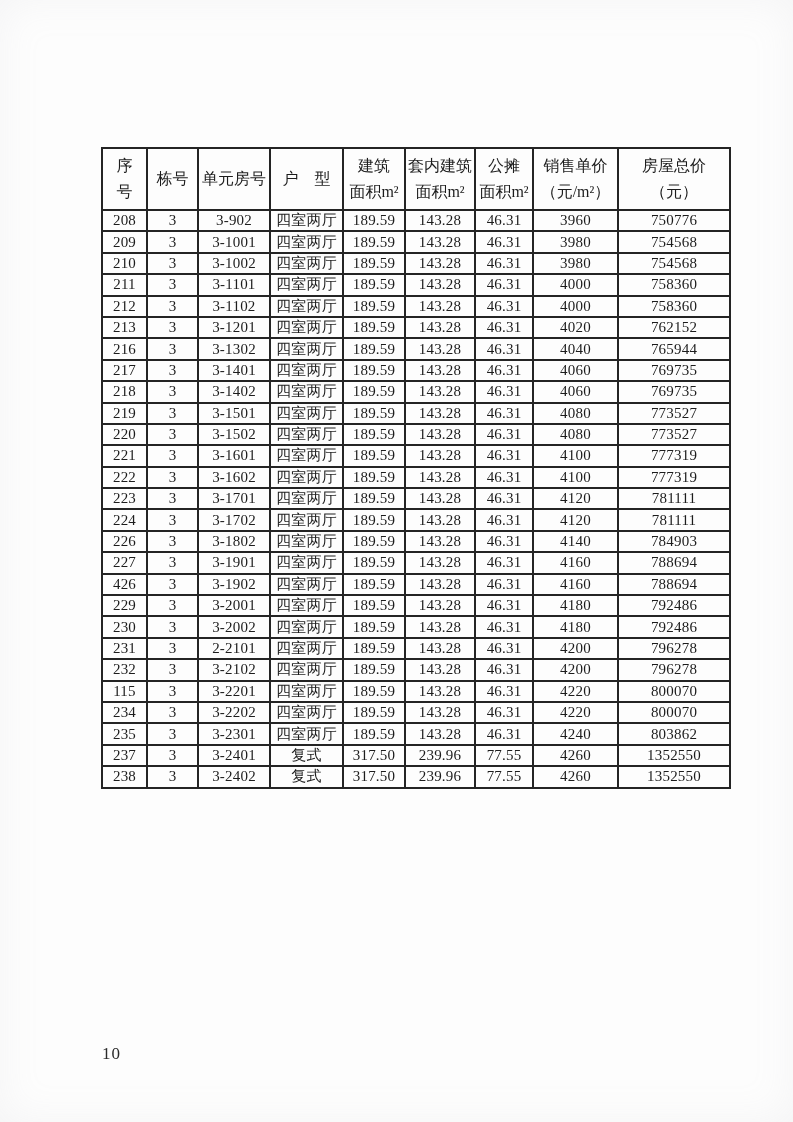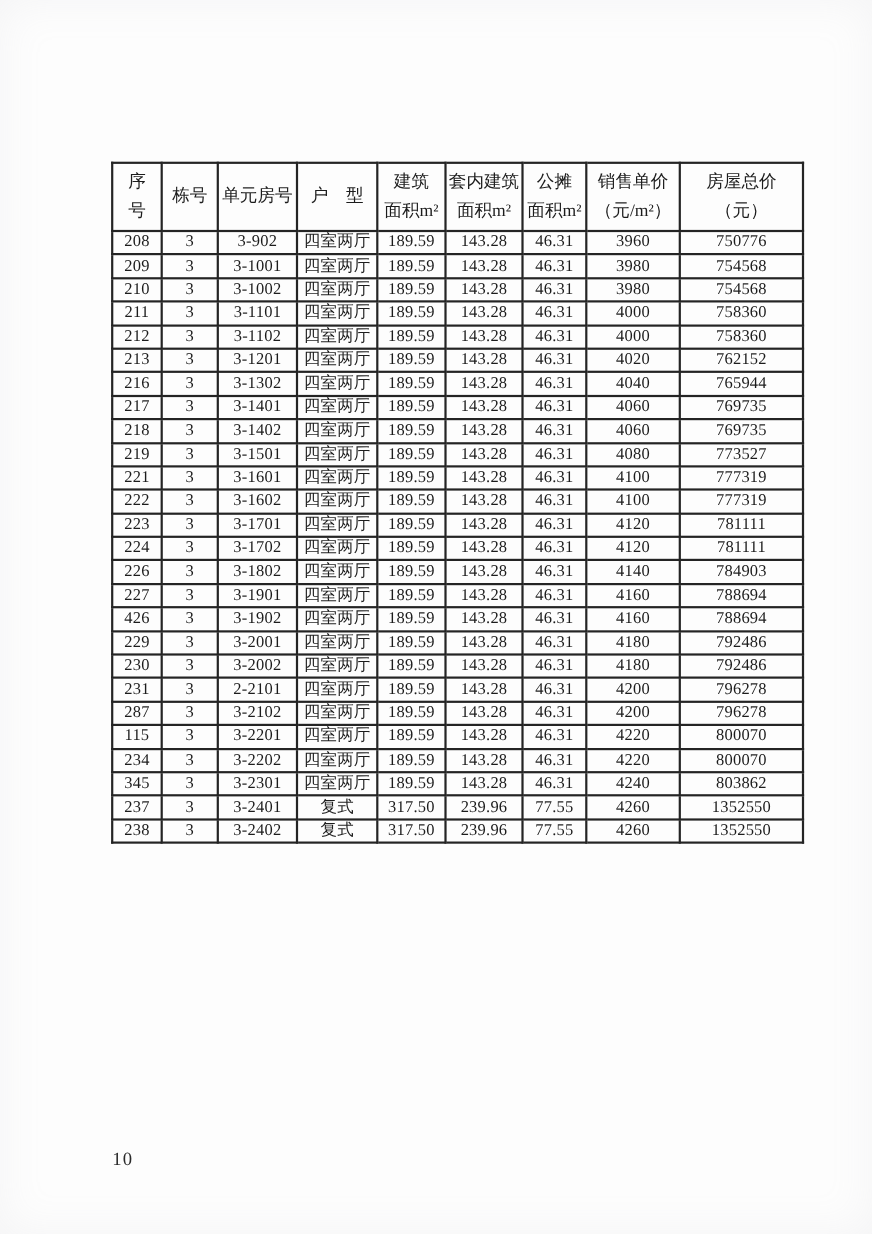--- a/index.html
+++ b/index.html
@@ -220,20 +220,31 @@
           <td>3</td>
           <td>3-1501</td>
           <td>四室两厅</td>
           <td>189.59</td>
           <td>143.28</td>
           <td>46.31</td>
           <td>4080</td>
           <td>773527</td>
         </tr>
         <tr>
+          <td>220</td>
+          <td>3</td>
+          <td>3-1502</td>
+          <td>四室两厅</td>
+          <td>189.59</td>
+          <td>143.28</td>
+          <td>46.31</td>
+          <td>4080</td>
+          <td>773527</td>
+        </tr>
+        <tr>
           <td>221</td>
           <td>3</td>
           <td>3-1601</td>
           <td>四室两厅</td>
           <td>189.59</td>
           <td>143.28</td>
           <td>46.31</td>
           <td>4100</td>
           <td>777319</td>
         </tr>
@@ -330,21 +341,21 @@
           <td>3</td>
           <td>2-2101</td>
           <td>四室两厅</td>
           <td>189.59</td>
           <td>143.28</td>
           <td>46.31</td>
           <td>4200</td>
           <td>796278</td>
         </tr>
         <tr>
-          <td>287</td>
+          <td>232</td>
           <td>3</td>
           <td>3-2102</td>
           <td>四室两厅</td>
           <td>189.59</td>
           <td>143.28</td>
           <td>46.31</td>
           <td>4200</td>
           <td>796278</td>
         </tr>
         <tr>
@@ -363,21 +374,21 @@
           <td>3</td>
           <td>3-2202</td>
           <td>四室两厅</td>
           <td>189.59</td>
           <td>143.28</td>
           <td>46.31</td>
           <td>4220</td>
           <td>800070</td>
         </tr>
         <tr>
-          <td>345</td>
+          <td>235</td>
           <td>3</td>
           <td>3-2301</td>
           <td>四室两厅</td>
           <td>189.59</td>
           <td>143.28</td>
           <td>46.31</td>
           <td>4240</td>
           <td>803862</td>
         </tr>
         <tr>

